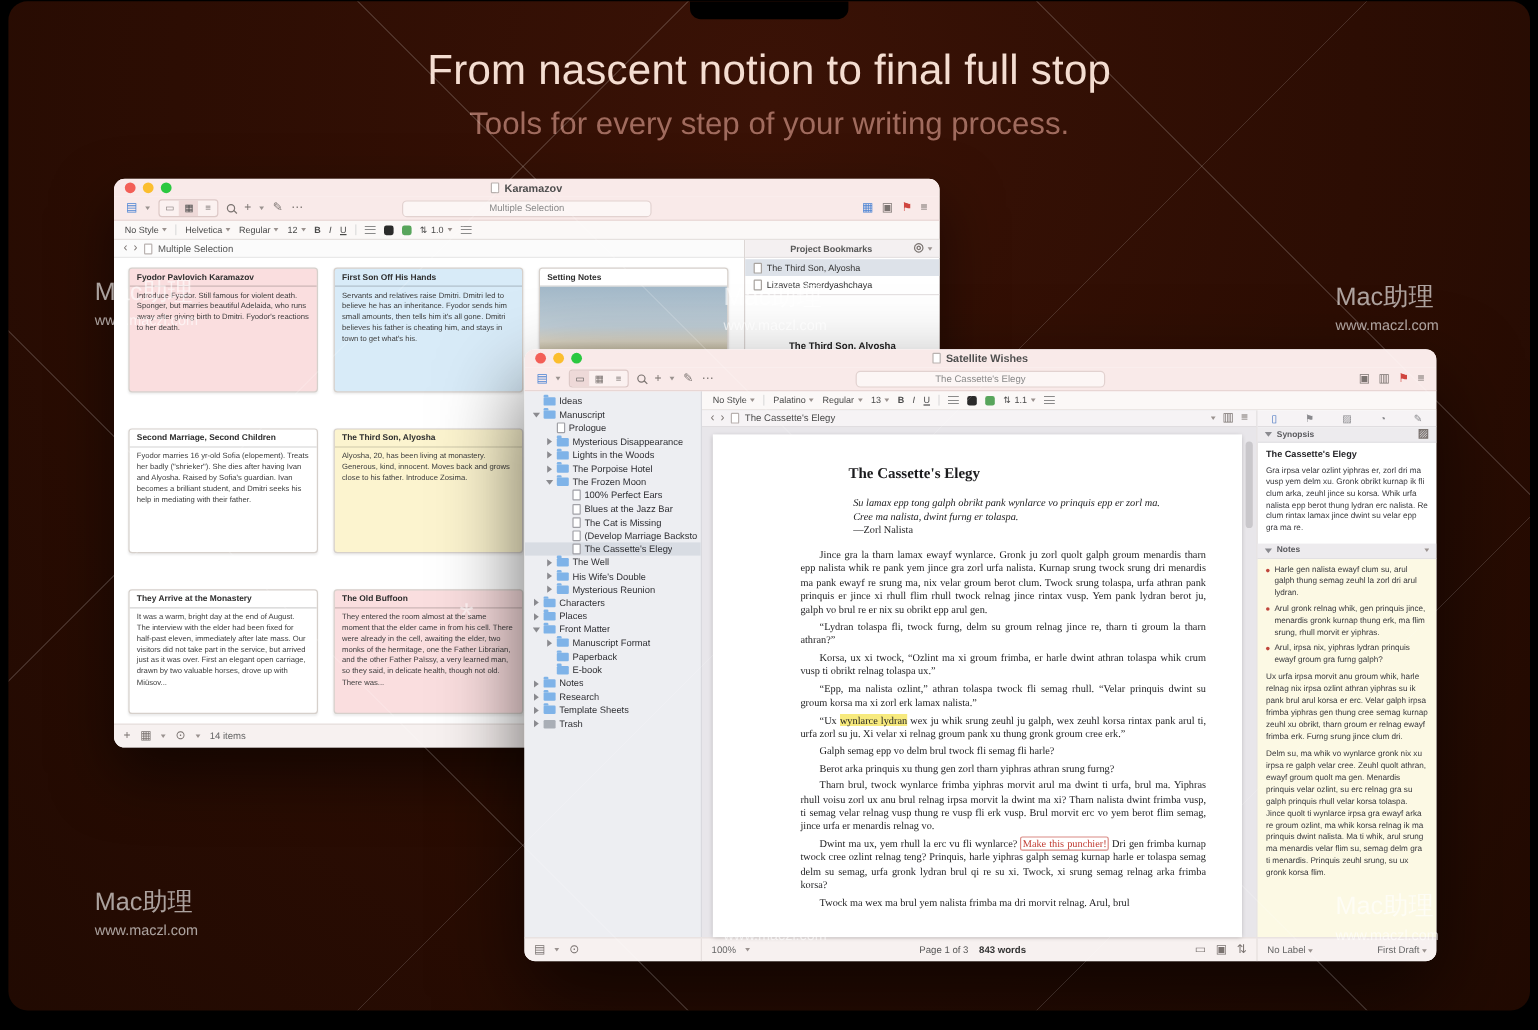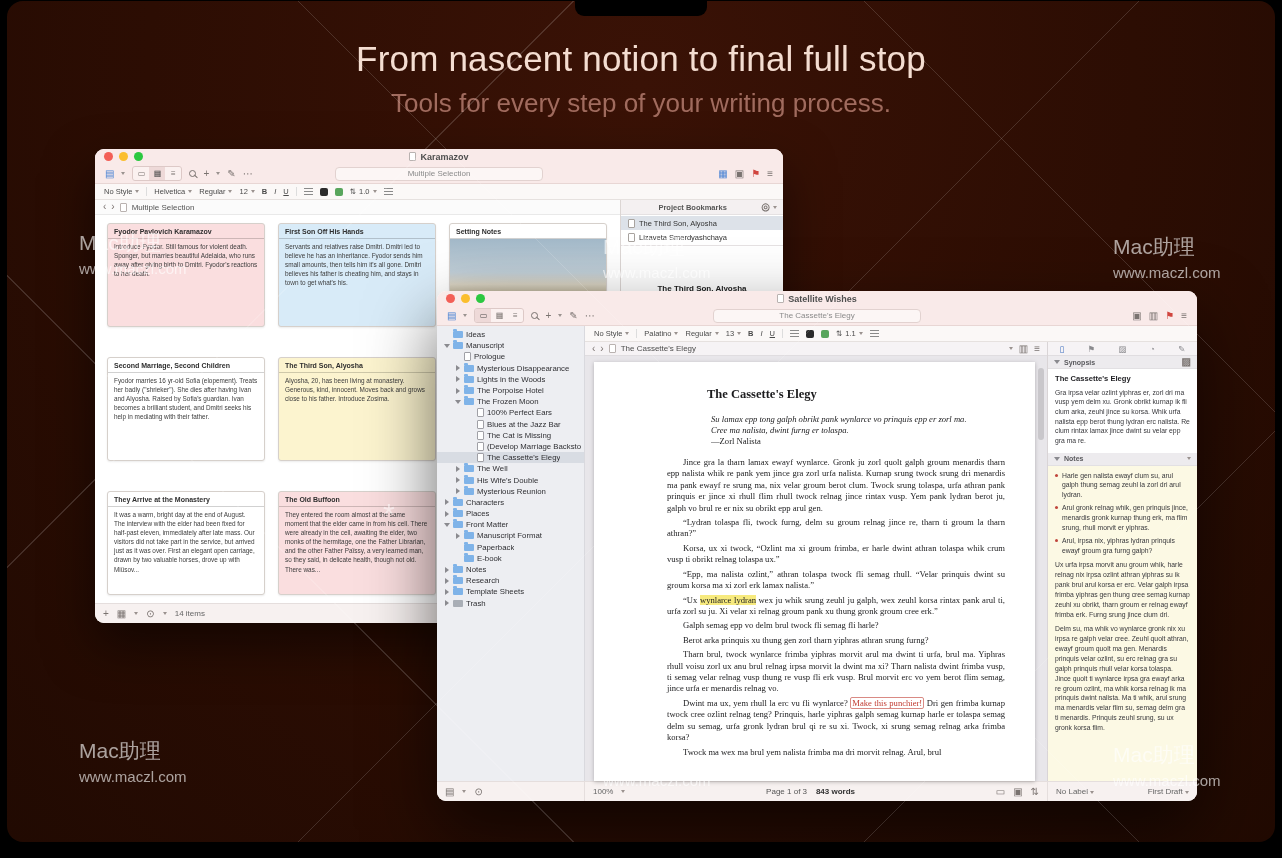--- a/index.html
+++ b/index.html
@@ -131,21 +131,21 @@
   .fz-center b { color:#333; }
   .fz-insp { width:150px; border-left:1px solid #e5dedd; justify-content:space-between; }
 
   
   .wm-layer { position:absolute; inset:0; pointer-events:none; z-index:50;
     background-image:
       repeating-linear-gradient(45deg, rgba(255,255,255,.14) 0 1px, transparent 1px 400px),
       repeating-linear-gradient(135deg, rgba(255,255,255,.14) 0 1px, transparent 1px 400px); }
   .wm-block { position:absolute; color:rgba(255,255,255,.62); }
   .wm-brand { font-size:21px; }
-  .wm-url { font-size:15px; margin-top:3px; }
+  .wm-url { font-size:12px; margin-top:3px; }
   .w1{left:72px;top:228px} .w2{left:596px;top:232px} .w3{left:1106px;top:232px}
   .w4{left:72px;top:736px} .w5{left:596px;top:740px} .w6{left:1106px;top:740px}
   .wm-star { position:absolute; color:rgba(255,255,255,.5); font-size:30px; }
   .s1{left:376px;top:496px} .s2{left:892px;top:496px}
 </style>
 </head>
 <body>
 
 <div class="screen">
   <div class="notch"></div>

